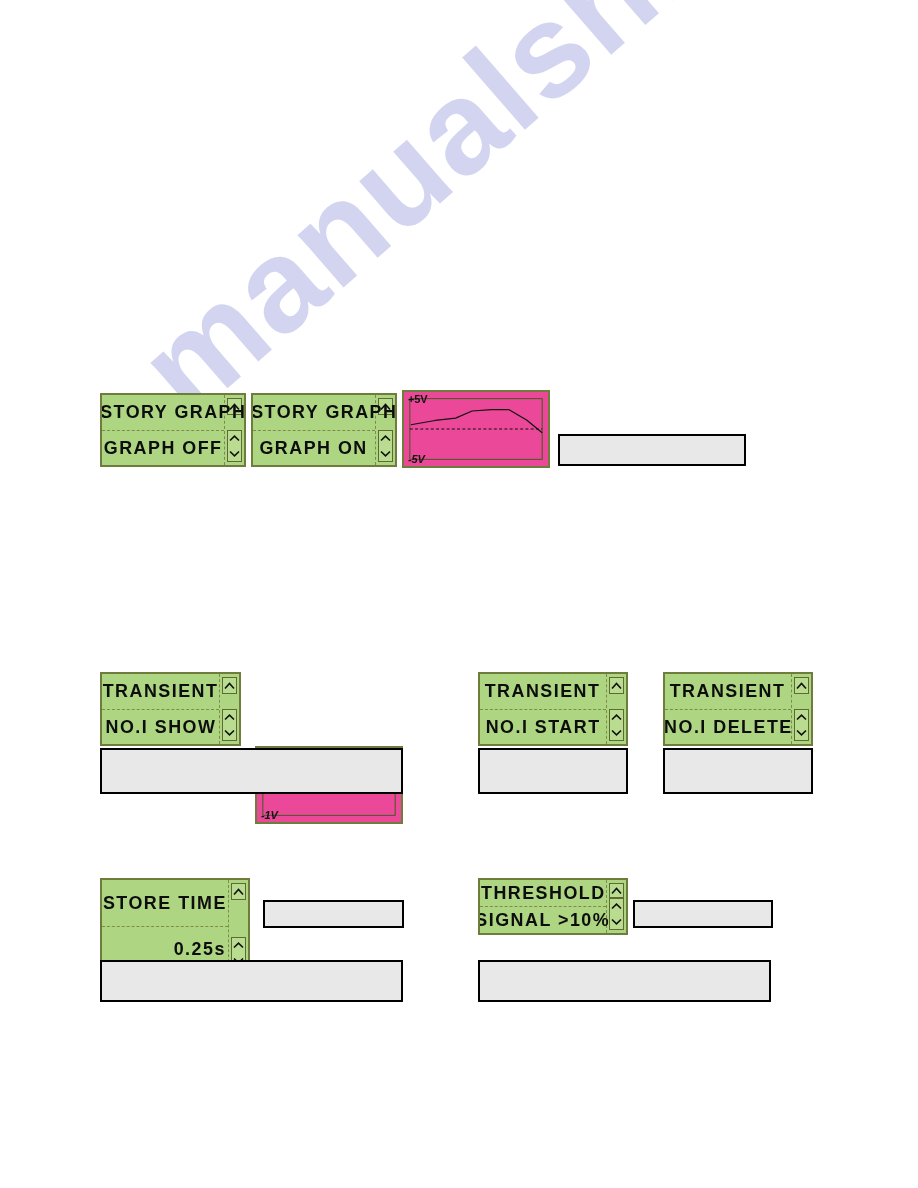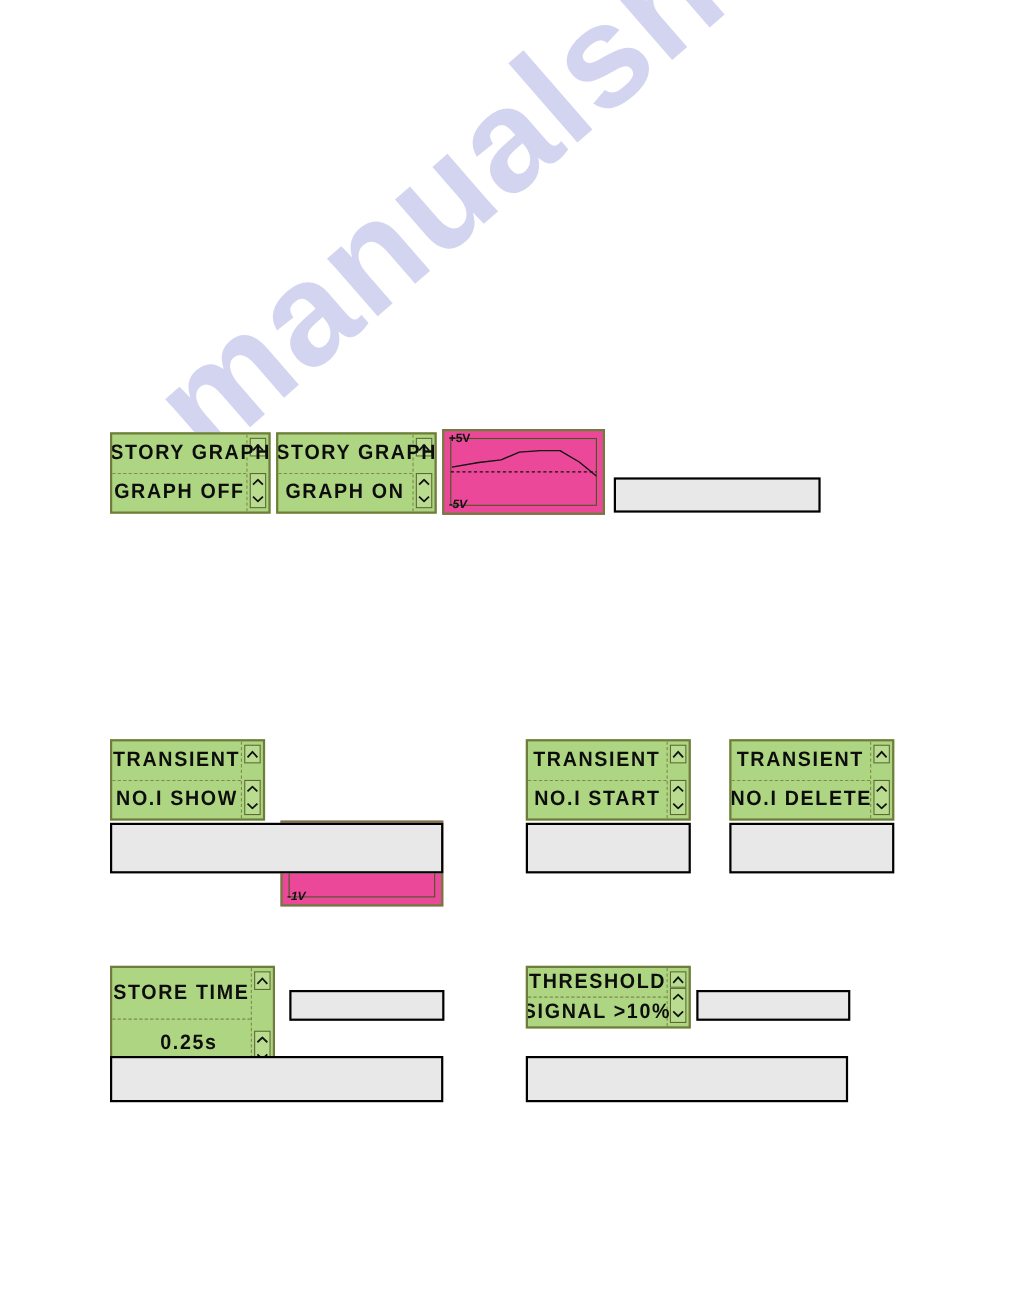--- a/index.html
+++ b/index.html
@@ -55,21 +55,21 @@
     min-width: 0;
   }
   .lcd-row {
     flex: 1 1 50%;
     display: flex;
     align-items: center;
     justify-content: center;
     min-height: 0;
   }
   .lcd-row.top { border-bottom: 1px dashed #7d8c4b; }
-  .lcd-row.left-align { justify-content: center; padding-left: 14px; }
+  .lcd-row.left-align { justify-content: flex-end; padding-left: 14px; }
   .lcd-text {
     font-family: "Liberation Sans Narrow", "Liberation Sans", sans-serif;
     font-size: 19px;
     font-weight: bold;
     letter-spacing: 1.6px;
     color: #0d0d0d;
     white-space: nowrap;
     transform: scaleX(.94);
   }
 

